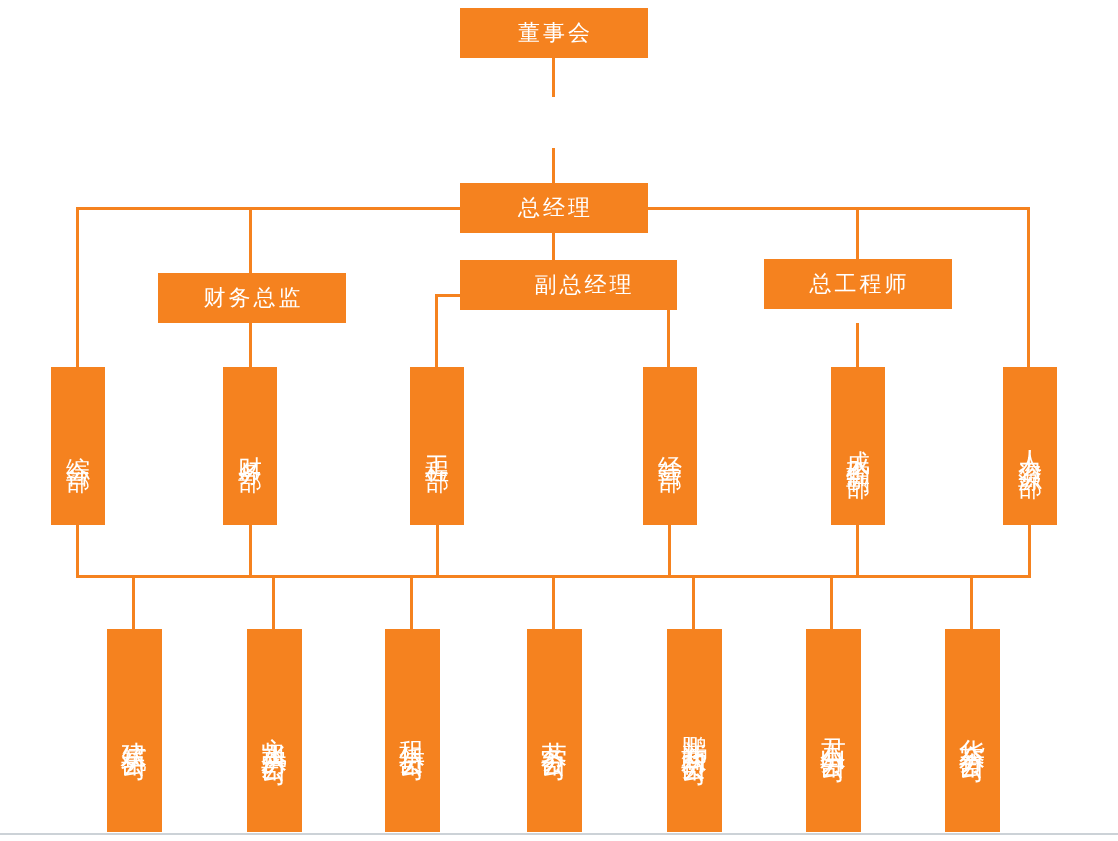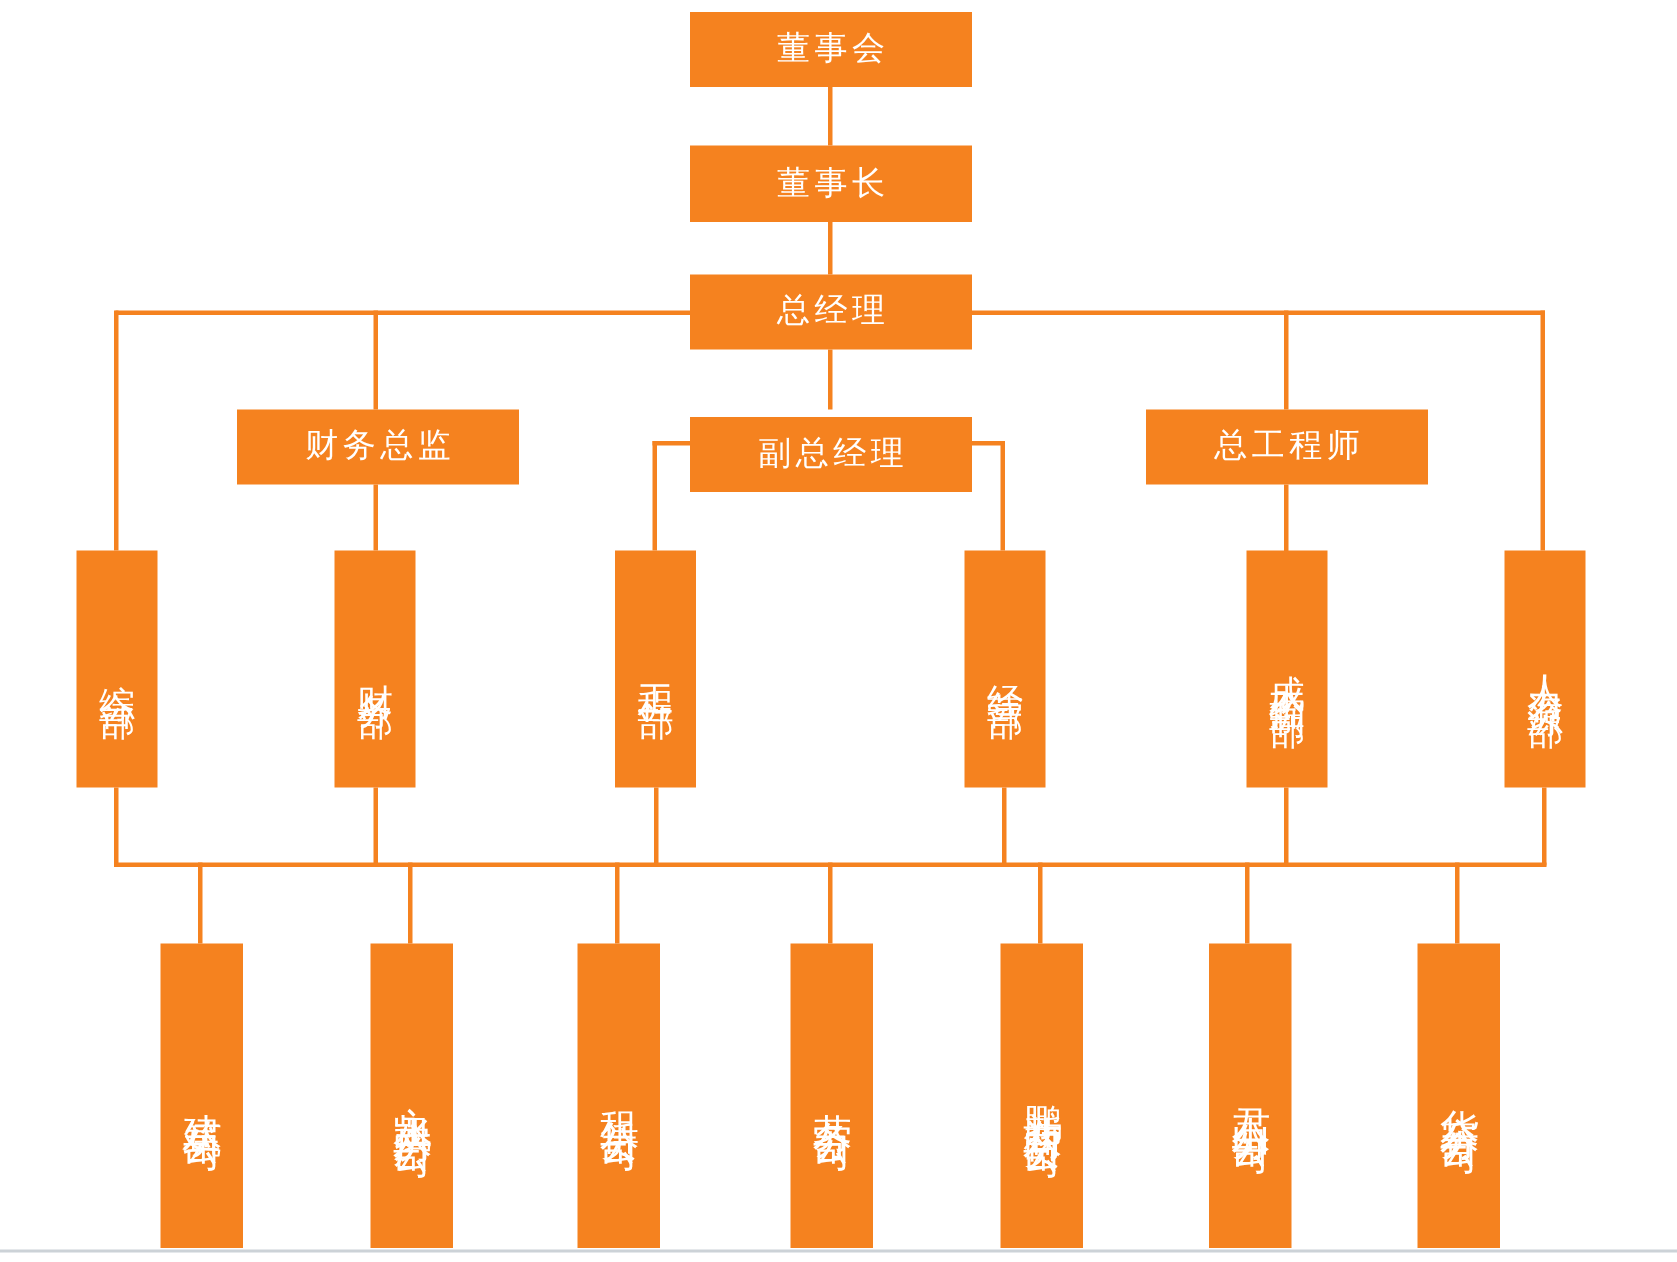--- a/index.html
+++ b/index.html
@@ -43,22 +43,22 @@
   
   .ln { position: absolute; background: #F5821F; z-index: 1; }
   .ln.v { width: 3px; }
   .ln.h { height: 3px; }
 
   
   .pos-board    { left: 460px; top: 8px;   width: 188px; height: 50px; }
   .pos-chairman { left: 460px; top: 97px;  width: 188px; height: 51px; }
   .pos-gm       { left: 460px; top: 183px; width: 188px; height: 50px; }
   .pos-fd       { left: 158px; top: 273px; width: 188px; height: 50px; }
-  .pos-dgm      { left: 460px; top: 278px; width: 188px; height: 50px; }
-  .pos-ce       { left: 764px; top: 273px; width: 188px; height: 50px; }
+  .pos-dgm      { left: 460px; top: 260px; width: 188px; height: 50px; padding-left: 29px; }
+  .pos-ce       { left: 764px; top: 259px; width: 188px; height: 50px; }
 
   .pos-dept-general { left: 51px; }
   .pos-dept-finance { left: 223px; }
   .pos-dept-eng     { left: 410px; }
   .pos-dept-ops     { left: 643px; }
   .pos-dept-cost    { left: 831px; }
   .pos-dept-hr      { left: 1003px; }
 
   .pos-co-construction { left: 107px; }
   .pos-co-yongkai      { left: 247px; }
@@ -102,21 +102,20 @@
     background: #ccd2d7;
     z-index: 0;
   }
 </style>
 </head>
 <body>
 
 <div id="stage">
 
   <div class="node pos-board">董事会</div>
-  <div class="node pos-chairman">董事长</div>
   <div class="node pos-fd">财务总监</div>
 
   <div class="node pos-gm">总经理</div>
   <div class="node pos-dgm">副总经理</div>
   <div class="node pos-ce">总工程师</div>
 
   <div class="vnode dept pos-dept-general">综合部</div>
   <div class="vnode dept pos-dept-finance">财务部</div>
   <div class="vnode dept pos-dept-eng">工程部</div>
   <div class="vnode dept pos-dept-ops">经营部</div>

